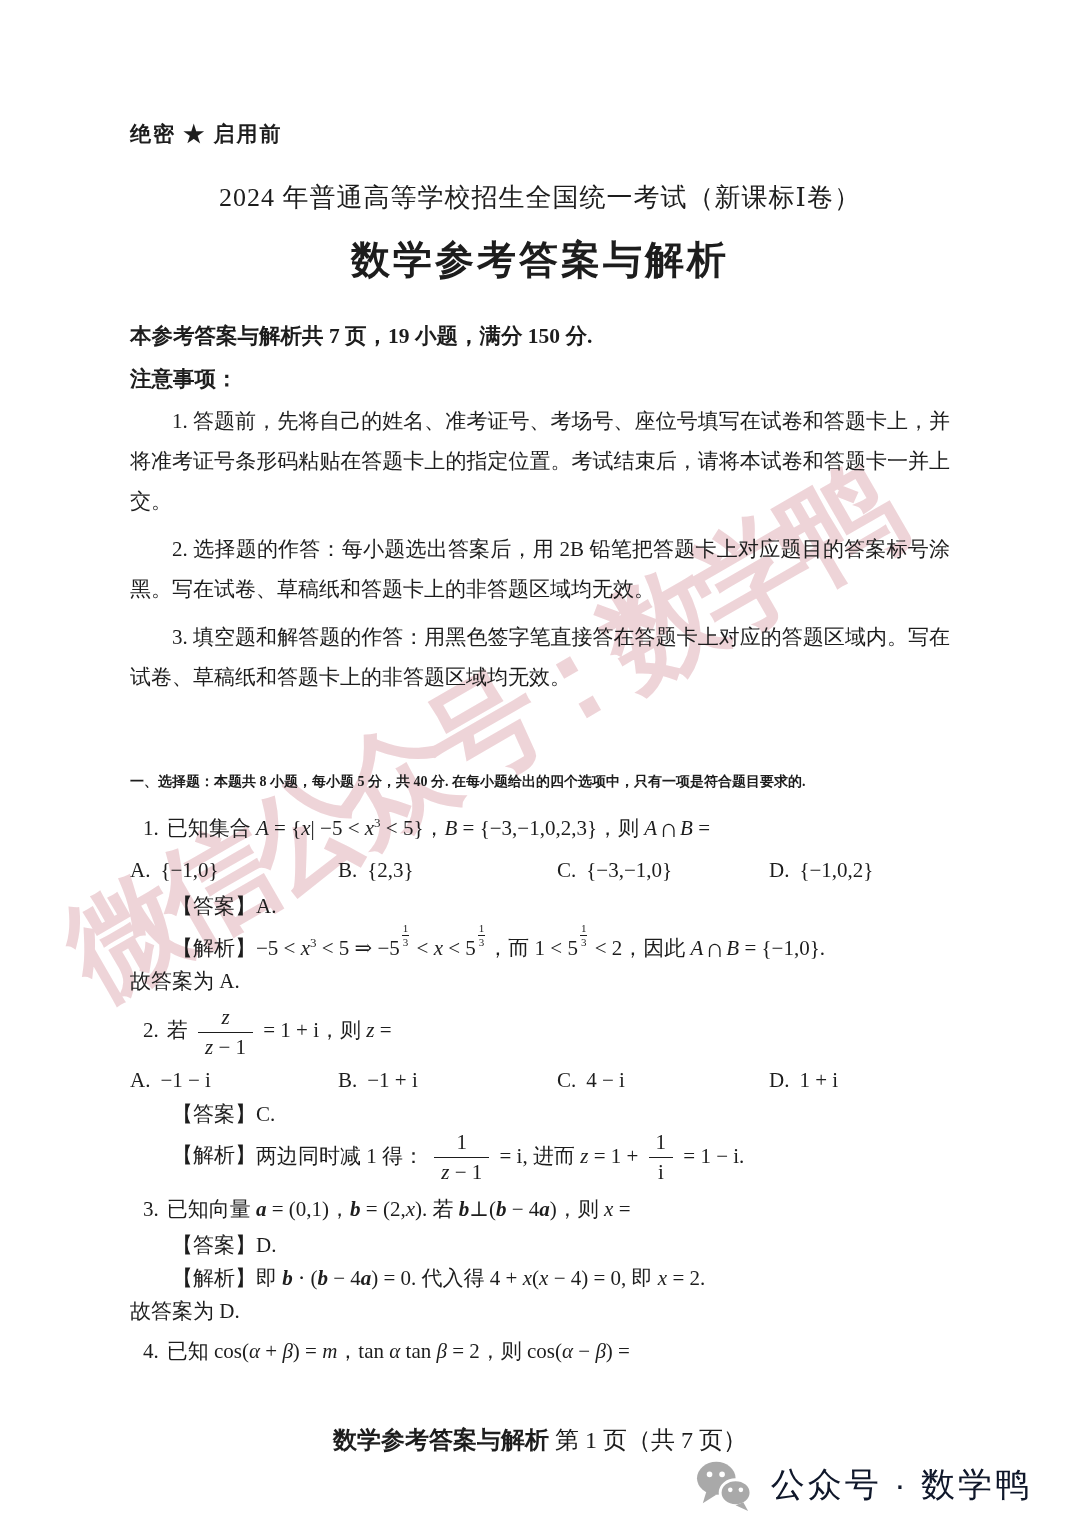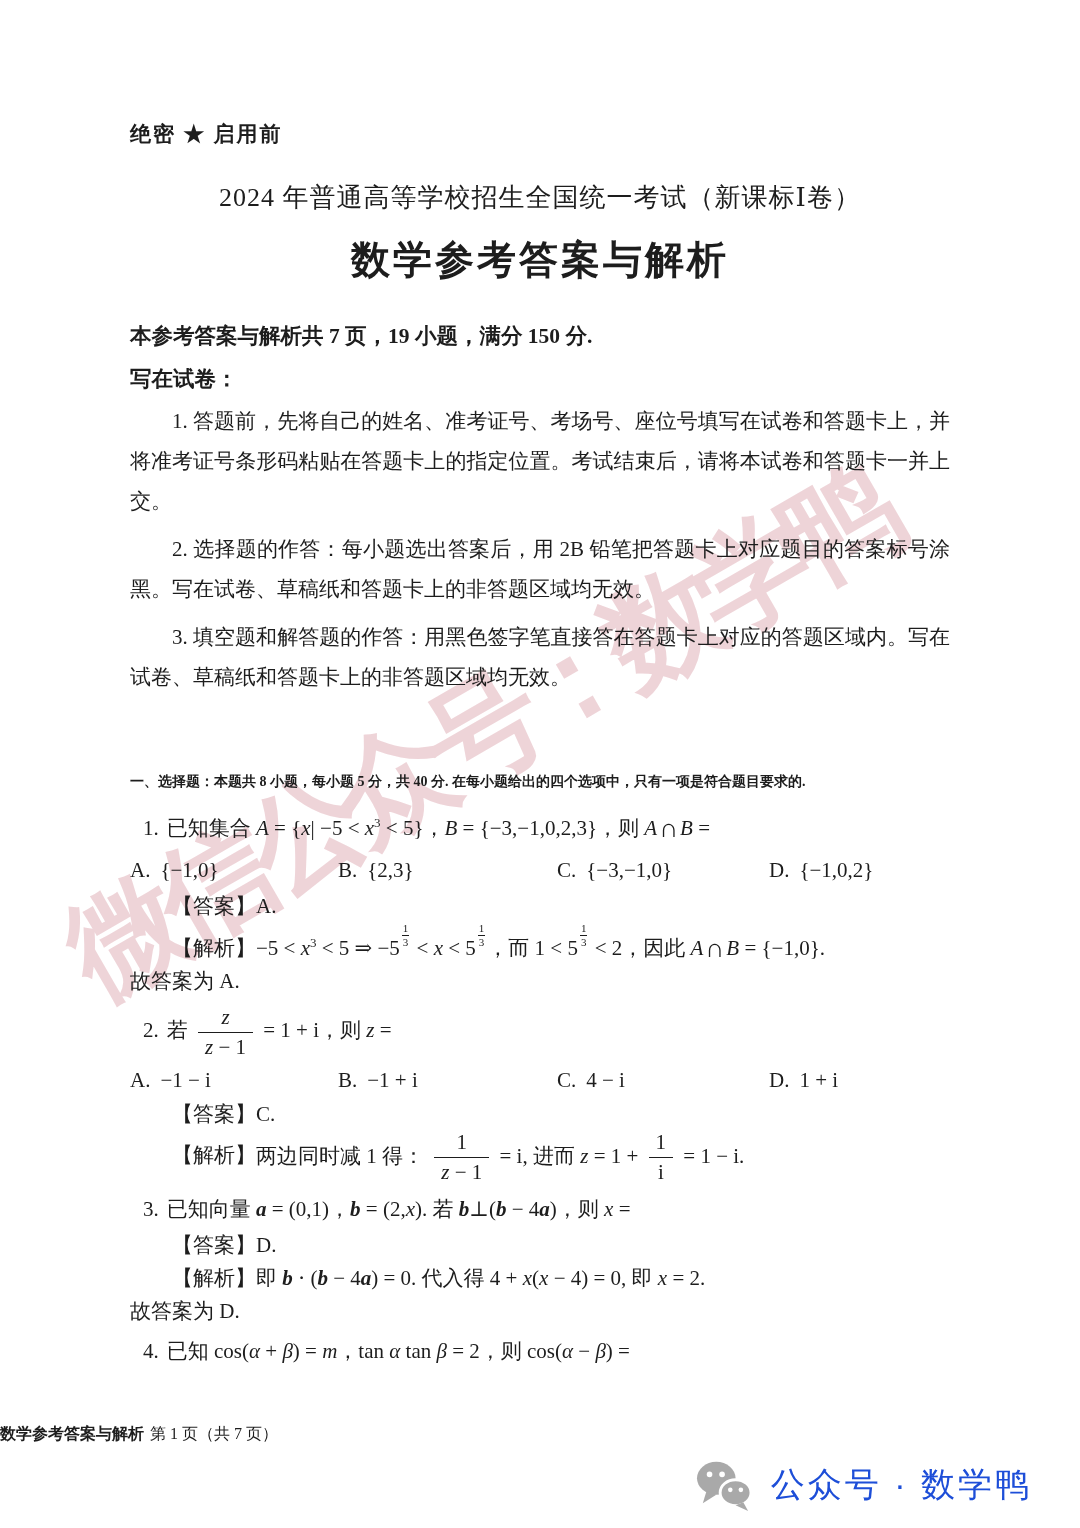--- a/index.html
+++ b/index.html
@@ -42,44 +42,44 @@
   .ans-line,.exp-line{line-height:30px;}
   i{font-family:"Liberation Serif","DejaVu Serif",serif;}
   sup{font-size:.62em;}
   .bigcap{font-size:1.25em;line-height:1;display:inline-block;vertical-align:-2px;margin:0 2px;}
   .frac{display:inline-block;text-align:center;vertical-align:middle;margin:0 5px;line-height:1.1;}
   .frac .num{display:block;border-bottom:1.6px solid #1d1d1d;padding:0 7px 3px;}
   .frac .den{display:block;padding:3px 7px 0;}
   .sfrac{display:inline-block;text-align:center;font-size:11px;line-height:1;vertical-align:9px;margin:0 2px;}
   .sfrac .t{display:block;border-bottom:1px solid #1d1d1d;padding:0 1px 1px;}
   .sfrac .b{display:block;padding-top:1px;}
-  .page-footer{position:absolute;left:0;right:0;top:1424px;text-align:left;font-size:16px;z-index:1;}
+  .page-footer{position:absolute;left:0;right:0;top:1424px;text-align:center;font-size:24px;z-index:1;}
   .page-footer b{margin-right:6px;}
   .wechat-badge{
     position:absolute;top:1458px;right:48px;z-index:1;display:flex;align-items:center;gap:16px;
-    color:#1d4ed8;font-size:34px;letter-spacing:3px;
+    color:#0f172a;font-size:34px;letter-spacing:3px;
     font-family:"Liberation Sans","DejaVu Sans",sans-serif;
   }
 </style>
 </head>
 <body>
 
 <div class="page">
 
   <div class="watermark">微信公众号：数学鸭</div>
 
   <div class="content">
 
     <div class="banner">绝密 ★ 启用前</div>
 
     <div class="title1">2024 年普通高等学校招生全国统一考试（新课标Ⅰ卷）</div>
     <div class="title2">数学参考答案与解析</div>
 
     <div class="summary">本参考答案与解析共 7 页，19 小题，满分 150 分.</div>
-    <div class="notice-label">写在试卷：</div>
+    <div class="notice-label">注意事项：</div>
 
     <div class="notice">1. 答题前，先将自己的姓名、准考证号、考场号、座位号填写在试卷和答题卡上，并将准考证号条形码粘贴在答题卡上的指定位置。考试结束后，请将本试卷和答题卡一并上交。</div>
     <div class="notice">2. 选择题的作答：每小题选出答案后，用 2B 铅笔把答题卡上对应题目的答案标号涂黑。写在试卷、草稿纸和答题卡上的非答题区域均无效。</div>
     <div class="notice">3. 填空题和解答题的作答：用黑色签字笔直接答在答题卡上对应的答题区域内。写在试卷、草稿纸和答题卡上的非答题区域均无效。</div>
 
     <div class="section-head">一、选择题：本题共 8 小题，每小题 5 分，共 40 分. 在每小题给出的四个选项中，只有一项是符合题目要求的.</div>
 
     <div>
       <div class="q-stem q1-stem">
         <span class="q-num">1.</span><span>已知集合 <i>A</i> = {<i>x</i>| −5 &lt; <i>x</i><sup>3</sup> &lt; 5}，<i>B</i> = {−3,−1,0,2,3}，则 <i>A</i><span class="bigcap">∩</span><i>B</i> =</span>

